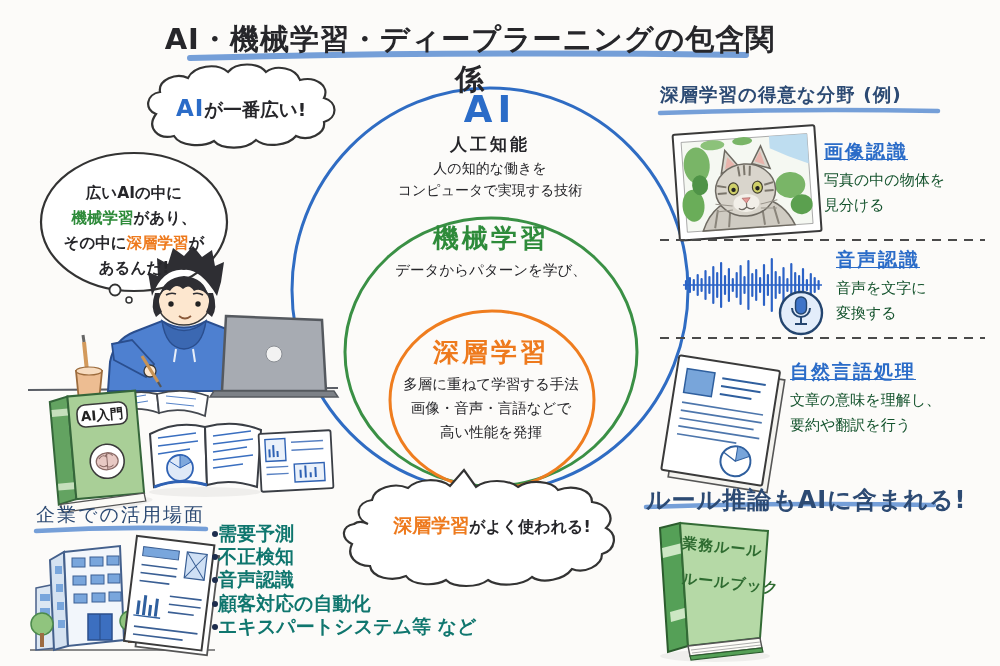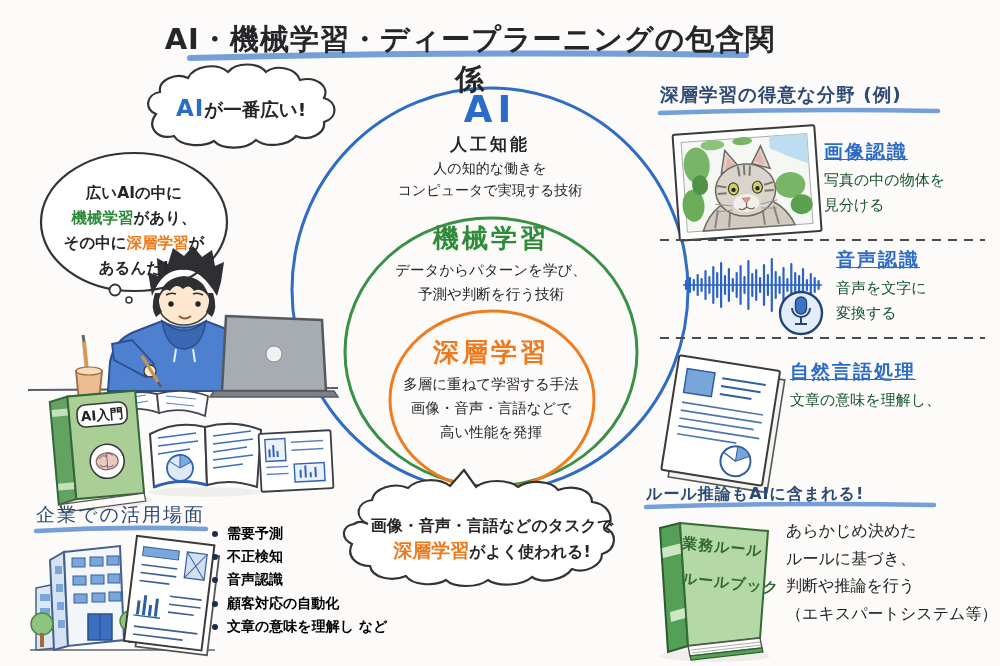--- a/index.html
+++ b/index.html
@@ -34,26 +34,26 @@
   #venn-dl .label{font-size:26px;font-weight:700;letter-spacing:3px;color:#ee7a1d;}
   #venn-dl .d{font-size:14.5px;margin-top:5px;font-weight:500;}
   
   #dl-fields-header{left:660px;top:82px;font-size:18.5px;letter-spacing:1px;font-weight:700;}
   .rp-block .t{font-size:19px;font-weight:700;letter-spacing:2px;text-decoration:underline;}
   .rp-block .d{font-size:15px;margin-top:6px;font-weight:500;color:#14532d;}
   #rp-image{left:824px;top:139px;width:176px;}
   #rp-audio{left:836px;top:247px;width:164px;}
   #rp-nlp{left:790px;top:359px;width:210px;}
   
-  #rule-header{left:646px;top:484px;font-size:16px;letter-spacing:1px;font-weight:700;}
+  #rule-header{left:646px;top:484px;font-size:24px;letter-spacing:1px;font-weight:700;}
   #rule-desc{left:786px;top:517px;width:214px;font-size:16px;line-height:27.5px;font-weight:500;color:#222;}
   
   #usecase-header{left:36px;top:502px;font-size:19px;letter-spacing:2px;font-weight:400;}
   #usecase-list{left:212px;top:522px;}
-  .uc-row{display:flex;align-items:center;gap:9px;height:23.4px;font-size:14px;font-weight:600;color:#000000;}
+  .uc-row{display:flex;align-items:center;height:23.4px;font-size:19px;font-weight:600;color:#0f766e;}
   .uc-dot{width:6px;height:6px;border-radius:50%;background:#1d2c4c;flex:0 0 auto;}
 </style>
 </head>
 <body>
 
 <div id="canvas">
 
 <svg id="art" width="1000" height="666" viewBox="0 0 1000 666">
 
   <path d="M190,58 Q462,51 746,55" stroke="#5d8ed2" stroke-width="6" fill="none" stroke-linecap="round" opacity="0.85"></path>
@@ -331,57 +331,50 @@
 
   <div id="venn-ai" class="abs ctr ink">
     <div class="label">AI</div>
     <div class="sub">人工知能</div>
     <div class="d">人の知的な働きを</div>
     <div class="d">コンピュータで実現する技術</div>
   </div>
   <div id="venn-ml" class="abs ctr ink">
     <div class="label">機械学習</div>
     <div class="d">データからパターンを学び、</div>
-    <div class="d">予測や判断を行う技術</div>
   </div>
   <div id="venn-dl" class="abs ctr ink">
     <div class="label">深層学習</div>
     <div class="d">多層に重ねて学習する手法</div>
     <div class="d">画像・音声・言語などで</div>
     <div class="d">高い性能を発揮</div>
   </div>
 
   <div id="cloud-dl-used" class="abs ctr ink">
-    <div>画像・音声・言語などのタスクで</div>
     <div><span class="big orange b">深層学習</span><span>がよく使われる!</span></div>
   </div>
 
   <div id="dl-fields-header" class="abs navy">深層学習の得意な分野 (例)</div>
   <div id="rp-image" class="abs rp-block">
     <div class="t blue">画像認識</div>
     <div class="d">写真の中の物体を</div>
     <div class="d">見分ける</div>
   </div>
   <div id="rp-audio" class="abs rp-block">
     <div class="t blue">音声認識</div>
     <div class="d">音声を文字に</div>
     <div class="d">変換する</div>
   </div>
   <div id="rp-nlp" class="abs rp-block">
     <div class="t blue">自然言語処理</div>
     <div class="d">文章の意味を理解し、</div>
+    <div class="d">要約や翻訳を行う</div>
   </div>
 
   <div id="rule-header" class="abs navy">ルール推論もAIに含まれる!</div>
-  <div id="rule-desc" class="abs">
-    <div>あらかじめ決めた</div>
-    <div>ルールに基づき、</div>
-    <div>判断や推論を行う</div>
-    <div>（エキスパートシステム等）</div>
-  </div>
 
   <div id="usecase-header" class="abs navy">企業での活用場面</div>
   <div id="usecase-list" class="abs">
     <div class="uc-row">
         <span class="uc-dot"></span>
         <span>需要予測</span>
       </div>
     <div class="uc-row">
         <span class="uc-dot"></span>
         <span>不正検知</span>
@@ -389,17 +382,17 @@
     <div class="uc-row">
         <span class="uc-dot"></span>
         <span>音声認識</span>
       </div>
     <div class="uc-row">
         <span class="uc-dot"></span>
         <span>顧客対応の自動化</span>
       </div>
     <div class="uc-row">
         <span class="uc-dot"></span>
-        <span>文章の意味を理解し など</span>
+        <span>エキスパートシステム等 など</span>
       </div>
   </div>
 
 </div>
 
 </body></html>

